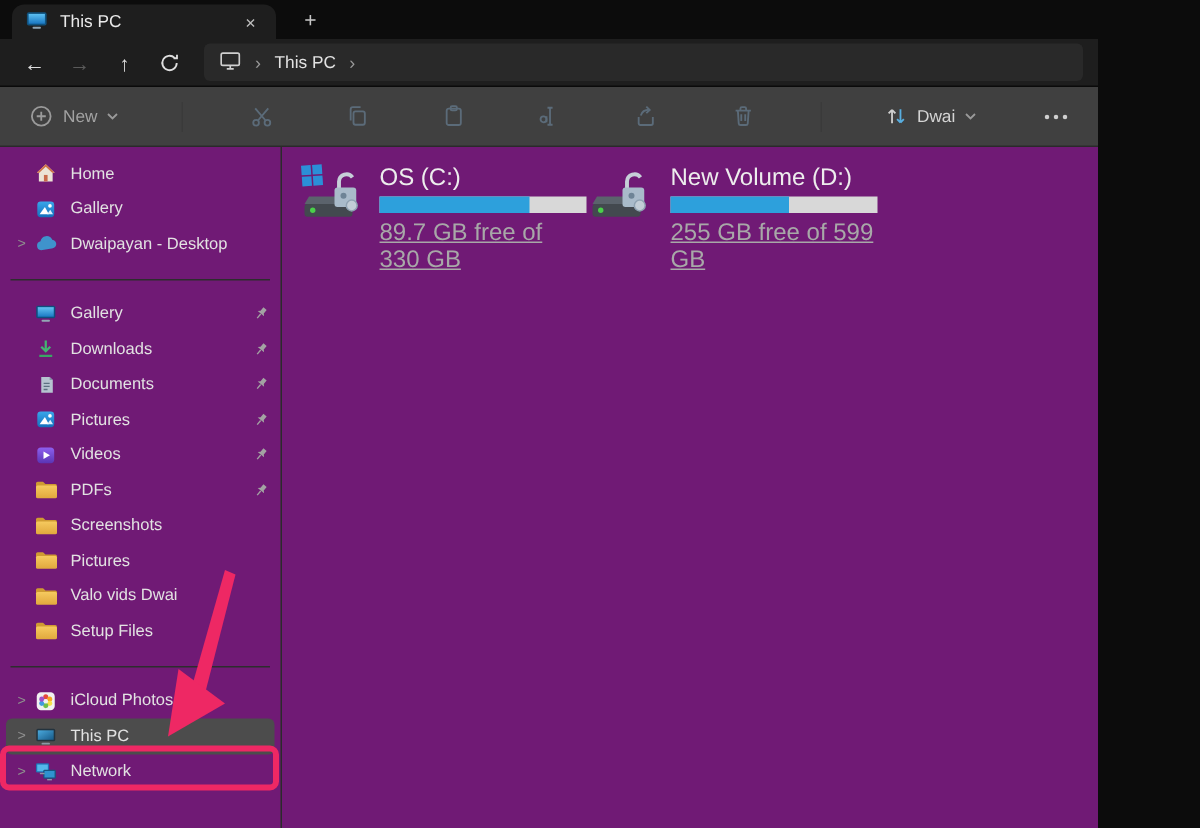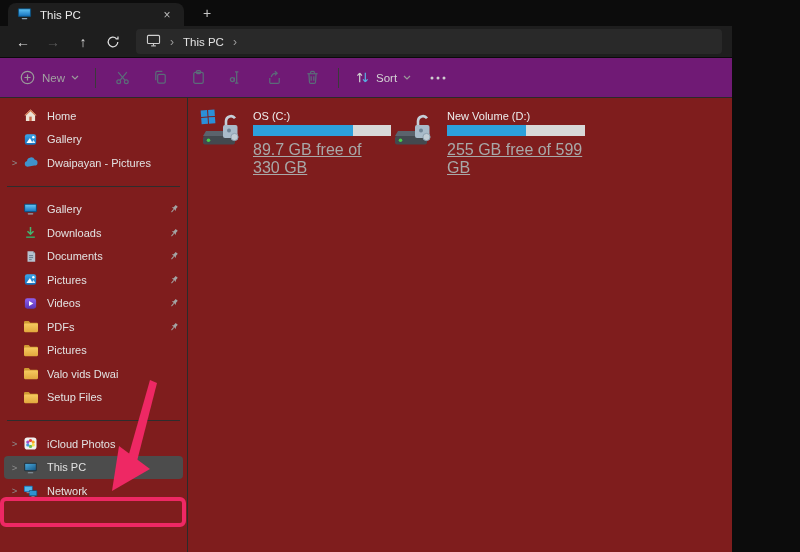--- a/index.html
+++ b/index.html
@@ -28,50 +28,50 @@
             padding:0 10px 0 8px; border-bottom:1px solid #0a0a0a; }
   .nav-btn { width:30px; height:25px; display:flex; align-items:center; justify-content:center;
              color:#dedede; font-size:14px; border-radius:4px; }
   .nav-btn.disabled { color:#5a5a5a; }
   .addressbar { flex:1; height:25px; background:#292929; border-radius:4px; margin-left:8px;
                 display:flex; align-items:center; padding:0 10px; gap:9px;
                 font-size:11.5px; color:#e2e2e2; }
   .crumb-chev { color:#9a9a9a; font-size:12px; }
 
   
-  .toolbar { height:40px; background:#701a75; border-bottom:1px solid #2a2a2a;
-             display:flex; align-items:center; padding:0 10px; }
+  .toolbar { height:40px; background:#404040; border-bottom:1px solid #2a2a2a;
+             display:flex; align-items:center; padding:0 10px;justify-content:space-between; }
   .tb-btn { display:flex; align-items:center; gap:6px; height:30px; padding:0 9px;
             border-radius:4px; font-size:11.5px; color:#a2a2a2; }
   .tb-btn.lit { color:#d4d4d4; }
   .tb-icon-btn { width:38px; height:30px; display:flex; align-items:center; justify-content:center;
                  border-radius:4px; }
   .tb-divider { width:1px; height:20px; background:#3a3a3a; margin:0 7px; }
 
   
-  .app-body { display:flex; height:454px; background:#7f1d1d; }
+  .app-body { display:flex; height:454px; background:#701a75; }
   .sidebar { width:188px; border-right:1px solid #2b2b2b; padding-top:6px; font-size:11px;
              flex-shrink:0; }
   .side-row { height:23.5px; display:flex; align-items:center; margin:0 4px; border-radius:4px;
               padding-right:4px; }
   .side-row.selected { background:#4c4c4c; }
   .chev { width:15px; margin-left:3px; text-align:center; color:#8f8f8f; font-size:9.5px; }
   .side-icon { width:17px; height:17px; display:flex; align-items:center; justify-content:center; }
   .side-label { margin-left:8px; color:#e2e2e2; white-space:nowrap; flex:1; }
   .pin { margin-left:auto; display:flex; }
   .side-divider { height:1px; background:#2d2d2d; margin:11px 7px; }
 
   
   .content { flex:1; padding:9px 0 0 9px; position:relative; }
   .group-header { display:flex; align-items:center; gap:7px; font-size:11.5px; color:#d2d2d2;
                   padding:2px 0 10px 2px; }
   .drives { display:flex; gap:14px; padding-left:3px; }
   .drive-tile { display:flex; gap:7px; width:180px; }
   .drive-info { padding-top:3px; }
-  .drive-name { font-size:11px; color:#ededed; margin-bottom:3px; }
+  .drive-name { font-size:16px; color:#ededed; margin-bottom:3px; }
   .drive-bar { width:138px; height:11px; background:#d8d8d8; margin-bottom:5px; }
   .drive-fill { height:100%; background:#2da0dc; }
   .drive-sub { font-size:16px; color:#a8a8a8;text-decoration:underline; }
 
   
   .anno-rect { position:absolute; left:0px; top:497px; width:186px; height:30px;
                border:4px solid #ee2864; border-radius:6px; z-index:6; pointer-events:none; }
   .anno-arrow { position:absolute; left:105px; top:372px; z-index:6; pointer-events:none; }
 </style>
 </head>
@@ -178,21 +178,21 @@
         <path d="M7.6 7.6 v4.8 M10.4 7.6 v4.8"></path>
       </svg>
     </div>
 
     <div class="tb-divider"></div>
     <div class="tb-btn lit">
       <svg width="15" height="15" viewBox="0 0 16 16" fill="none" stroke="#cfcfcf" stroke-width="1.3">
         <path d="M5 13 V3.4 M5 3.4 L2.6 6 M5 3.4 L7.4 6"></path>
         <path d="M11 3 v9.6 M11 12.6 L8.6 10 M11 12.6 L13.4 10" stroke="#58aee0"></path>
       </svg>
-      <span>Sort</span>
+      <span>Dwai</span>
       <svg width="8" height="5" viewBox="0 0 8 5" fill="none" stroke="#9a9a9a" stroke-width="1.2">
           <path d="M1 1 l3 3 3-3"></path>
         </svg>
     </div>
     <div class="tb-btn lit">
       <svg width="18" height="6" viewBox="0 0 18 6">
         <circle cx="3" cy="3" r="1.5" fill="#cfcfcf"></circle>
           <circle cx="9" cy="3" r="1.5" fill="#cfcfcf"></circle>
           <circle cx="15" cy="3" r="1.5" fill="#cfcfcf"></circle>
       </svg>
@@ -234,21 +234,21 @@
         <span class="side-label">Gallery</span>
       </div>
 
       <div class="side-row">
         <span class="chev">&gt;</span>
         <span class="side-icon">
           <svg width="16" height="16" viewBox="0 0 16 16">
             <path d="M4.4 11.8 a3 3 0 0 1 -0.4 -5.9 a4.1 4.1 0 0 1 7.8 -1.1 a2.9 2.9 0 0 1 -0.4 5.8 z" fill="#3f93cc"></path>
           </svg>
         </span>
-        <span class="side-label">Dwaipayan - Pictures</span>
+        <span class="side-label">Dwaipayan - Desktop</span>
       </div>
 
       <div class="side-divider"></div>
 
       <div class="side-row">
         <span class="chev"></span>
         <span class="side-icon">
           <svg width="15" height="14" viewBox="0 0 16 14">
             <defs>
                 <linearGradient id="gdesk" x1="0" y1="0" x2="0" y2="1">
@@ -364,20 +364,30 @@
         </span>
         <span class="side-label">PDFs</span>
         <span class="pin">
           <svg width="10" height="10" viewBox="0 0 10 10" transform="rotate(40)">
             <path d="M3.6 0.8 h2.8 v3 l1.4 1.3 h-5.6 l1.4 -1.3 z" fill="#a3a3a3"></path>
             <rect x="4.6" y="5.4" width="0.9" height="3.6" fill="#a3a3a3"></rect>
           </svg>
         </span>
       </div>
 
+      <div class="side-row">
+        <span class="chev"></span>
+        <span class="side-icon">
+          <svg width="16" height="13" viewBox="0 0 16 13">
+            <path d="M1 2.2 a1.1 1.1 0 0 1 1.1 -1.1 h3.6 l1.6 1.6 h6.6 a1.1 1.1 0 0 1 1.1 1.1 V5 H1 Z" fill="#cf9a32"></path>
+            <rect x="1" y="3.6" width="14" height="8.6" rx="1.1" fill="url(#gfold)"></rect>
+          </svg>
+        </span>
+        <span class="side-label">Screenshots</span>
+      </div>
 
       <div class="side-row">
         <span class="chev"></span>
         <span class="side-icon">
           <svg width="16" height="13" viewBox="0 0 16 13">
             <path d="M1 2.2 a1.1 1.1 0 0 1 1.1 -1.1 h3.6 l1.6 1.6 h6.6 a1.1 1.1 0 0 1 1.1 1.1 V5 H1 Z" fill="#cf9a32"></path>
             <rect x="1" y="3.6" width="14" height="8.6" rx="1.1" fill="url(#gfold)"></rect>
           </svg>
         </span>
         <span class="side-label">Pictures</span>

